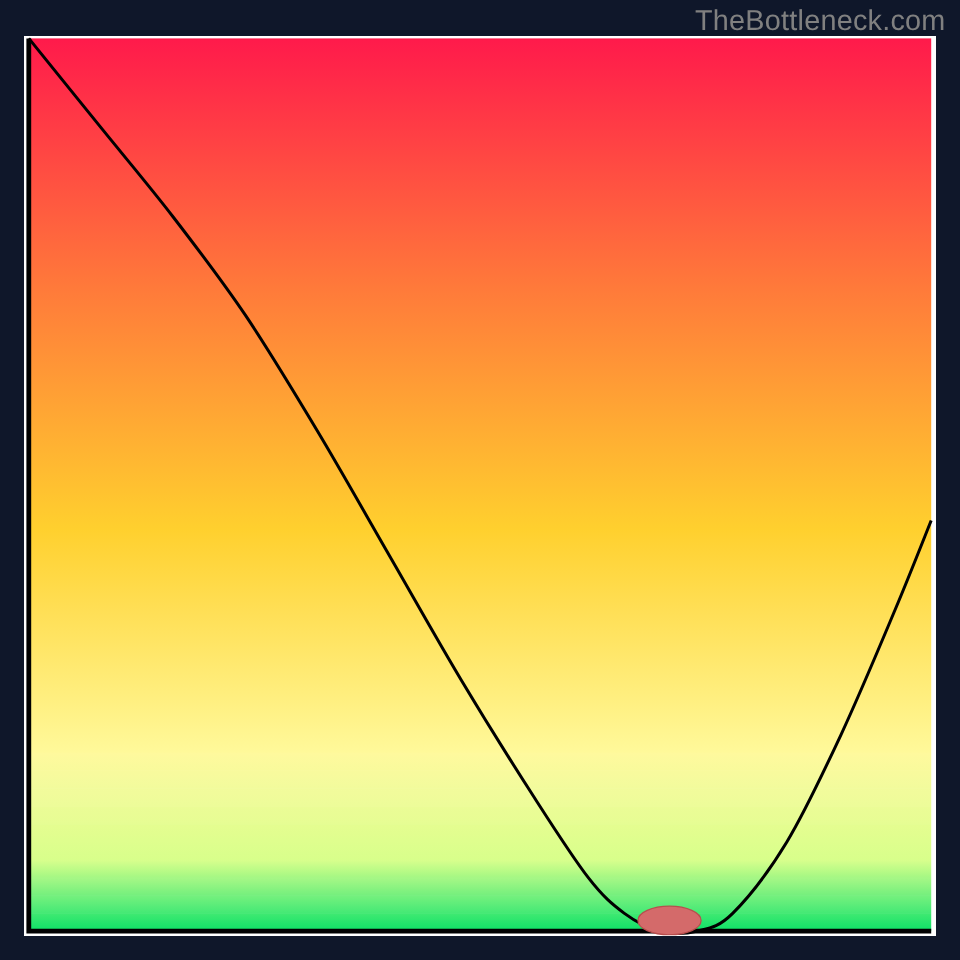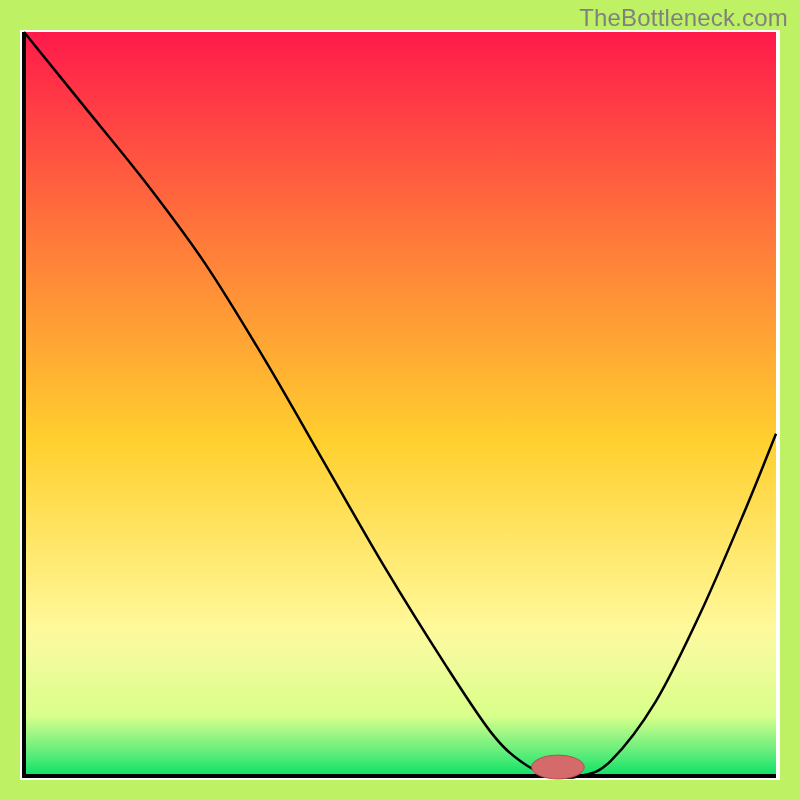--- a/index.html
+++ b/index.html
@@ -8,21 +8,21 @@
     width: 800px;
     height: 800px;
     overflow: hidden;
     background: #000;
     font-family: Arial, Helvetica, sans-serif;
   }
   .frame {
     position: relative;
     width: 800px;
     height: 800px;
-    background: #bef264;
+    background: #0f172a;
   }
   .watermark {
     position: absolute;
     top: 4px;
     right: 12px;
     color: #808080;
     font-size: 24px;
     font-weight: 400;
     letter-spacing: 0.2px;
     z-index: 5;

